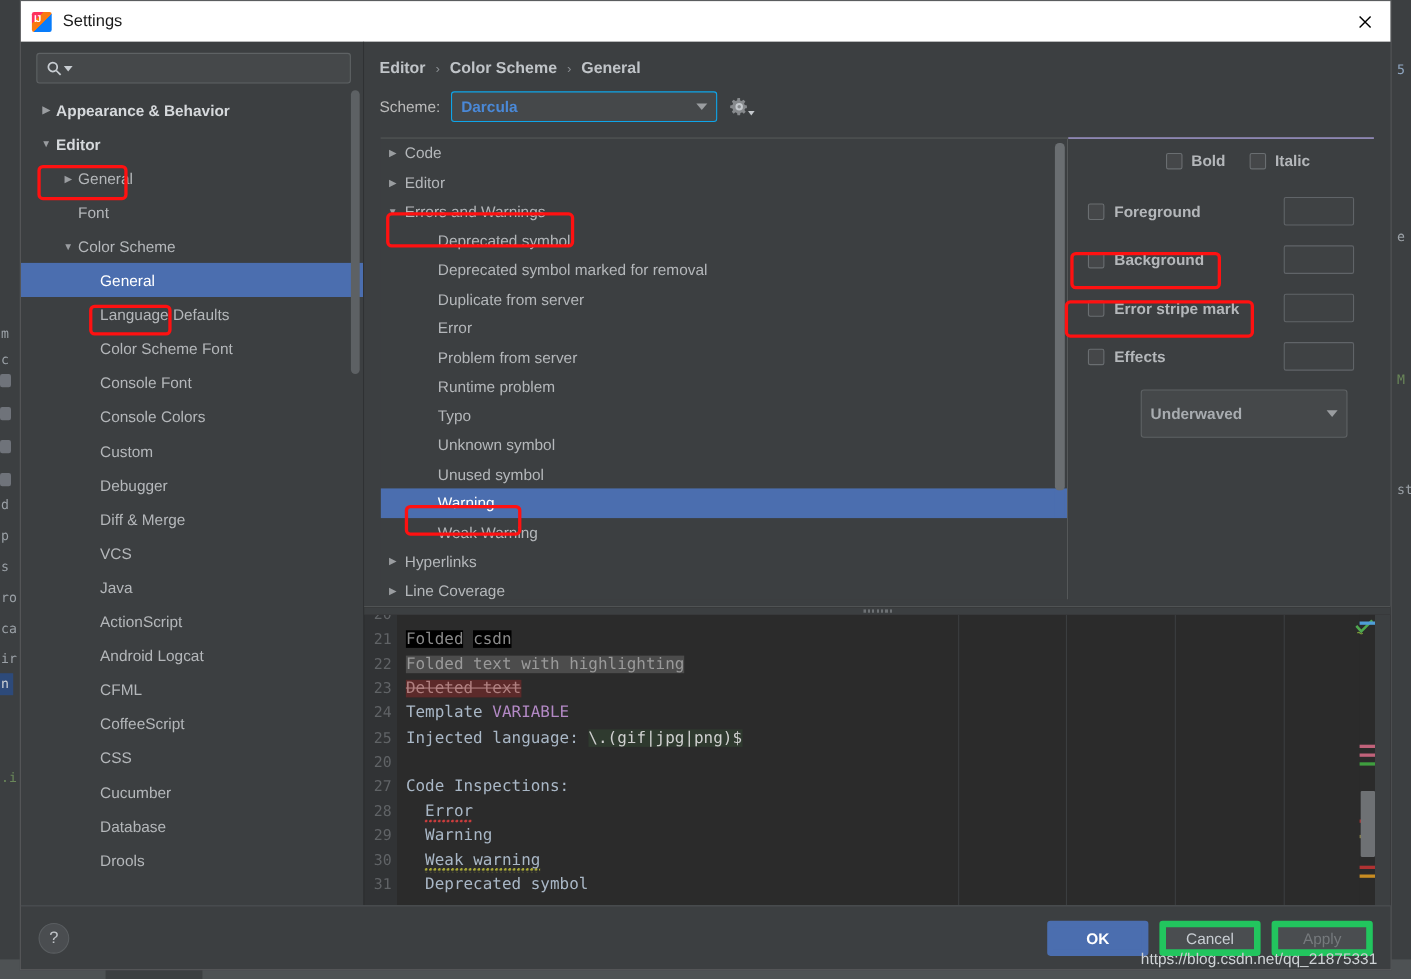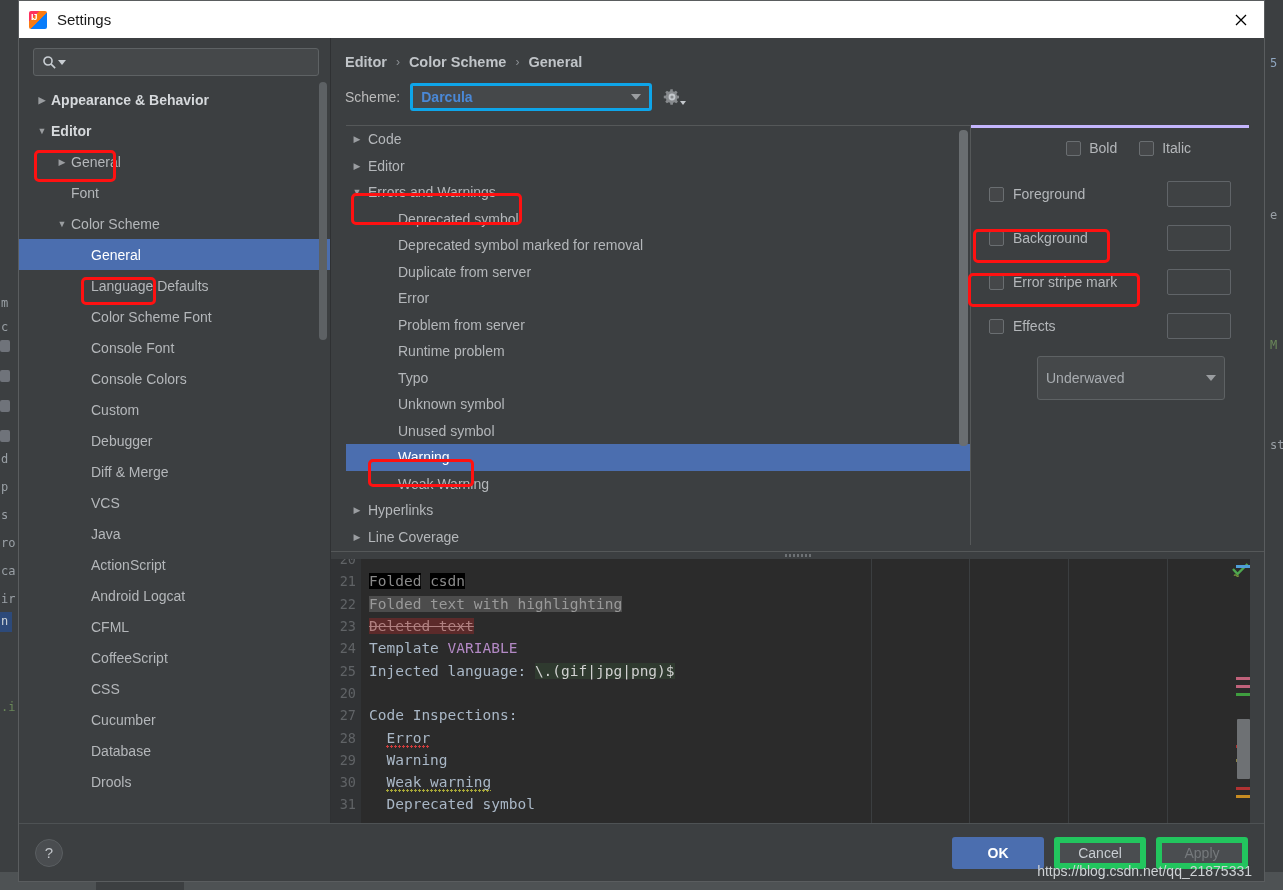--- a/index.html
+++ b/index.html
@@ -153,21 +153,21 @@
   }
   .crumb-sep { color: #8b8f93; font-weight: normal; font-size: 12px; }
 
   .scheme-row {
     display: flex; align-items: center; gap: 10px;
     padding: 13px 0 0 14px;
   }
   .scheme-label { font-size: 14px; color: #bbbbbb; }
   .scheme-combo {
     width: 242px; height: 28px;
-    background: #45484a; border: 3px solid #0ea5e9; border-radius: 3px;
+    background: #45484a; border: 1px solid #0ea5e9; border-radius: 3px;
     display: flex; align-items: center; padding: 0 8px;
     position: relative;
   }
   .scheme-value {
     font-size: 14px; font-weight: bold; color: #4a88d6;
   }
   .combo-arrow {
     position: absolute; right: 8px; top: 50%;
     transform: translateY(-50%);
     width: 0; height: 0;
@@ -215,22 +215,23 @@
     width: 9px; height: 24px;
     background: #4b6eaf;
   }
   .list-divider {
     position: absolute; right: 0; top: 0; bottom: 0; width: 1px;
     background: #555859;
   }
 
   .attr-pane {
     flex: 1; min-width: 0;
-    border-top: 3px solid #c4b5fd;
+    border-top: 1px solid #c4b5fd;
     padding: 12px 18px 0 18px;
+    font-weight: bold;
   }
   .bold-italic-row {
     display: flex; align-items: center; justify-content: flex-end;
     gap: 22px; padding-right: 40px; margin-bottom: 16px;
   }
   .cb-item { display: flex; align-items: center; gap: 8px; }
   .cb {
     width: 15px; height: 15px; flex: 0 0 15px;
     background: #454749; border: 1px solid #6a6e71; border-radius: 2px;
   }

